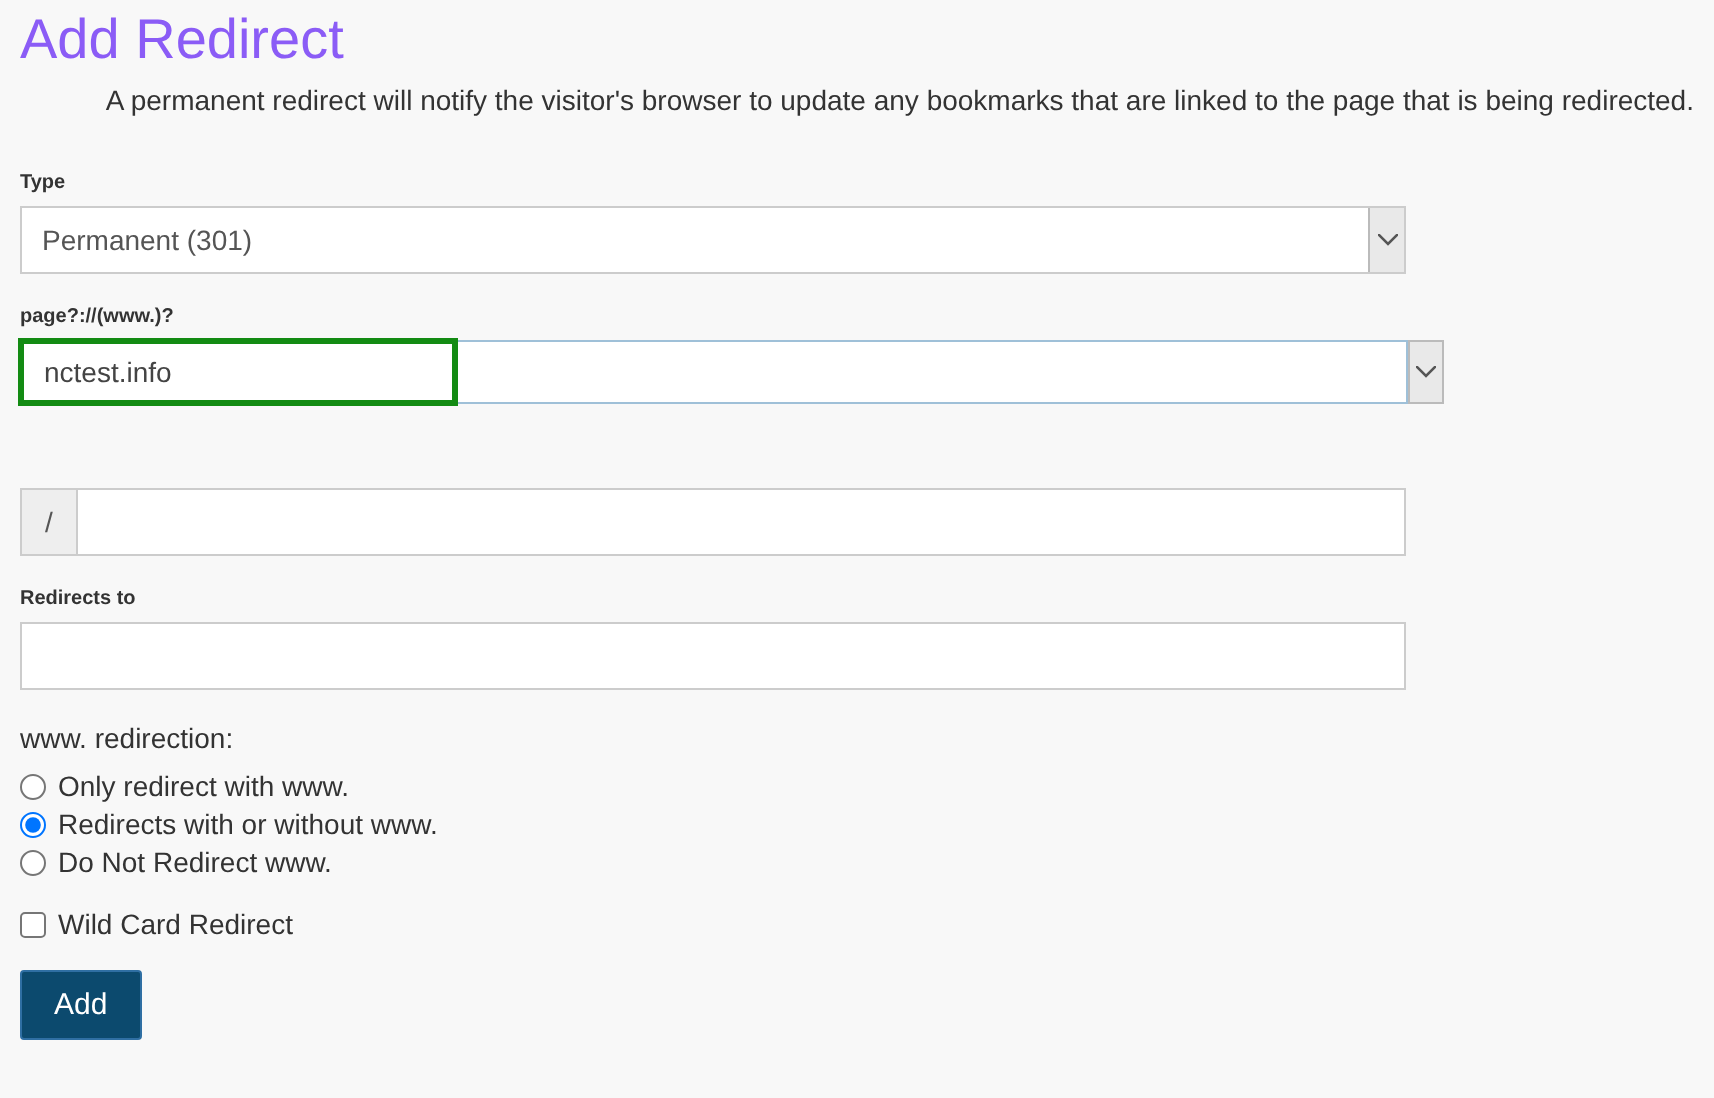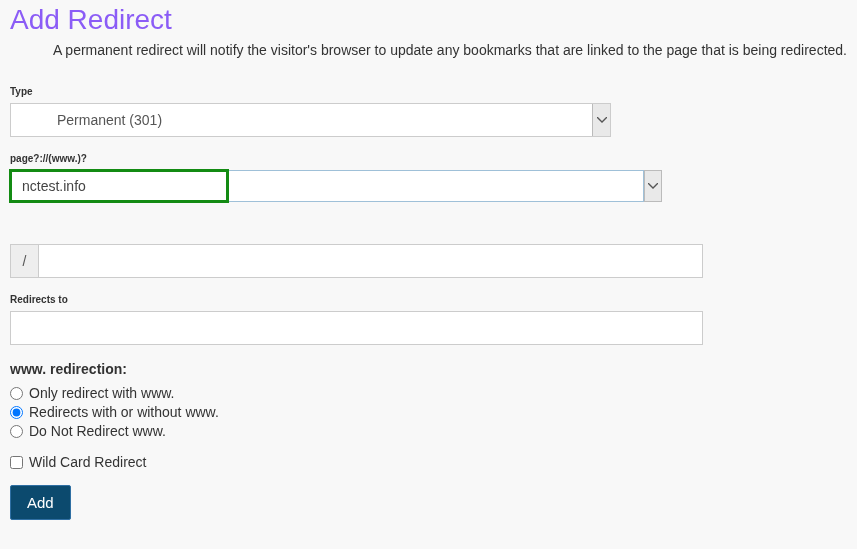--- a/index.html
+++ b/index.html
@@ -25,24 +25,23 @@
     .label {
       font-weight: 700;
       font-size: 10px;
       color: #333;
       margin-bottom: 6px;
       display: block;
     }
     .form-row { margin-bottom: 16px; }
     .select-wrap {
       display: flex;
-      width: 601px;
-      border: 1px solid #ccc;
-      background: #fff;
-      padding-left: 36px;
+      width: 693px;
+      border: 1px solid #ccc;
+      background: #fff;
     }
     .select-wrap input.select-text {
       flex: 1;
       border: none;
       padding: 8px 10px;
       font-size: 14px;
       color: #555;
       background: #fff;
       outline: none;
     }
@@ -93,39 +92,39 @@
       align-items: center;
       gap: 6px;
       margin-bottom: 3px;
       font-size: 14px;
     }
     .radio-row input[type=radio], .check-row input[type=checkbox] {
       margin: 0;
       width: 13px; height: 13px;
     }
     .section-label {
-      font-weight: 700;
+      font-weight: 400;
       font-size: 14px;
       margin-top: 8px;
       margin-bottom: 8px;
     }
     .add-btn {
       background: #0c4a6e;
       border: 1px solid #2f6fa3;
       color: #fff;
       font-size: 15px;
       padding: 8px 16px;
       cursor: pointer;
       margin-top: 12px;
       border-radius: 2px;
     }
     .domain-row-outer {
       display: flex;
       align-items: stretch;
-      width: 652px;
+      width: 712px;
     }
     .domain-main {
       flex: 1;
       display: flex;
       border: 1px solid #9fc0d8;
       background: #fff;
     }
     .domain-main .select-part-a {
       width: 220px;
       padding: 6px 10px;

